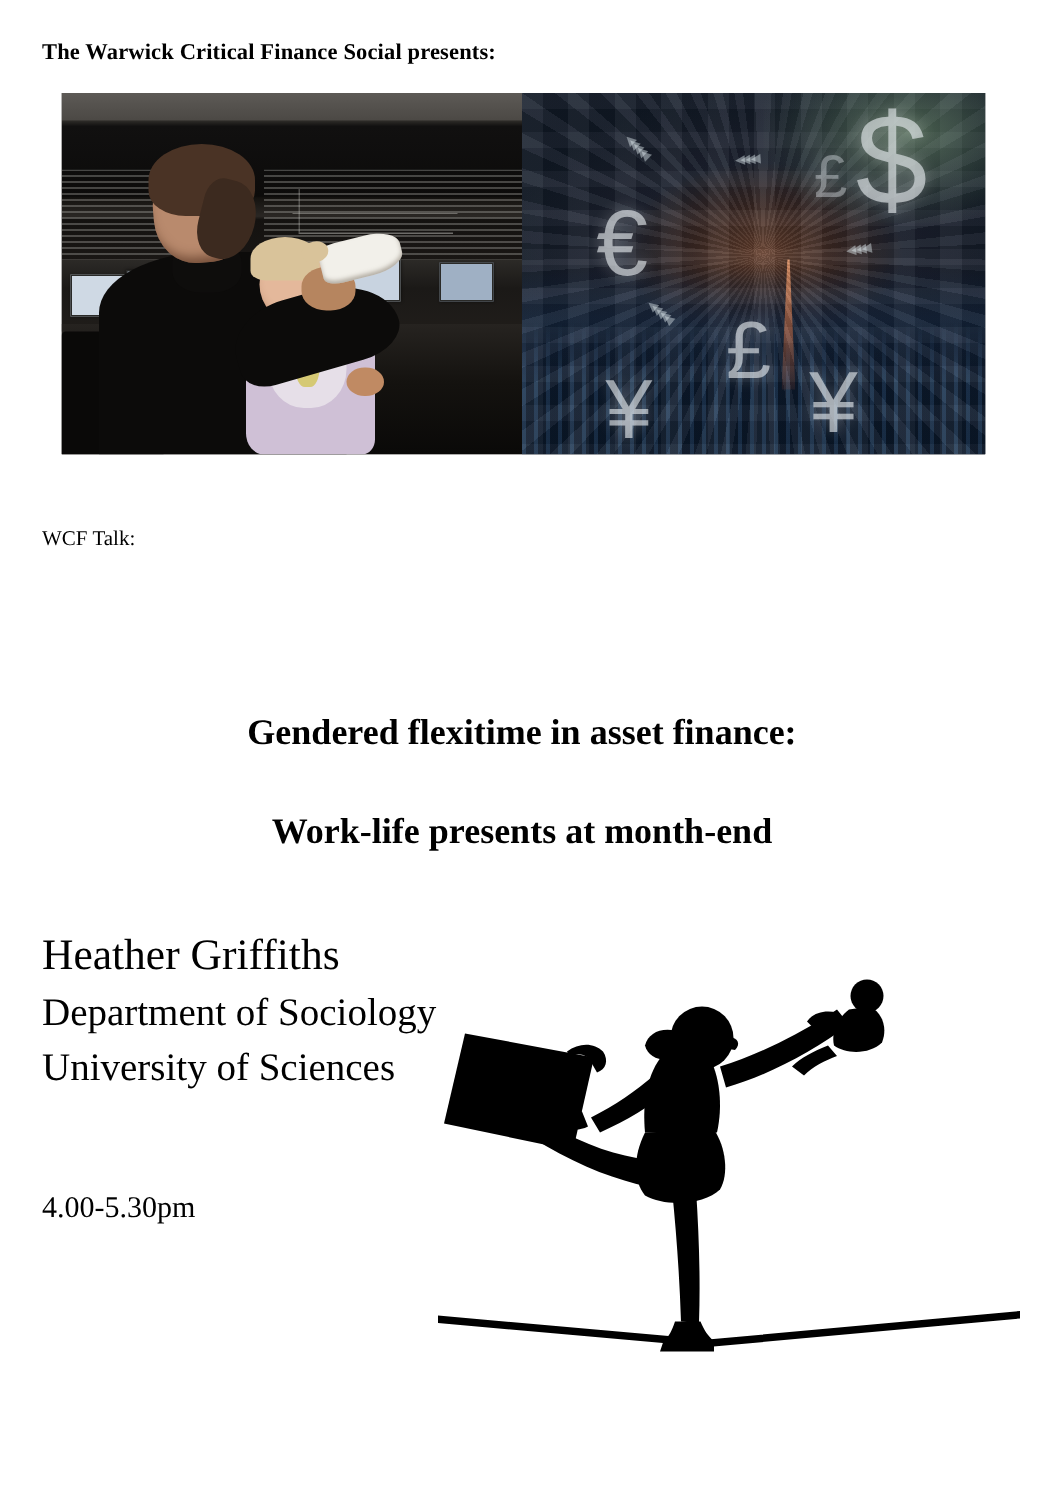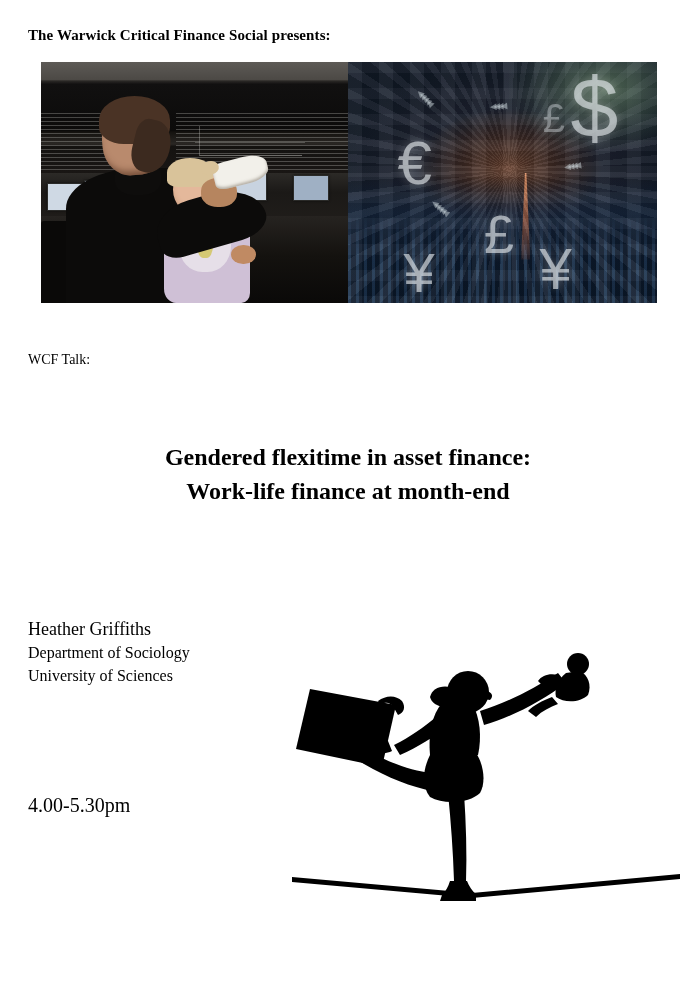--- a/index.html
+++ b/index.html
@@ -237,25 +237,25 @@
   .wcf-talk {
     position: absolute; left: 28px; top: 352px;
     font-size: 14px;
   }
   .talk-title {
     position: absolute; left: 0; right: 0; top: 440px;
     text-align: center;
     font-size: 24px; font-weight: bold;
     line-height: 1.42;
   }
-  .talk-title .t-line { display: block; }
+  .talk-title .t-line { display: block; margin-top: 32px; }
 
   .speaker-block { position: absolute; left: 28px; top: 617px; }
-  .speaker-name { font-size: 18px; line-height: 1.38; }
-  .speaker-dept, .speaker-inst { font-size: 16px; line-height: 1.42; }
+  .speaker-name { font-size: 29px; line-height: 1.38; }
+  .speaker-dept, .speaker-inst { font-size: 26px; line-height: 1.42; }
 
   .details-block { position: absolute; left: 28px; top: 788px; }
   .detail-line { font-size: 20px; line-height: 1.78; }
 
   
   .tightrope-art {
     position: absolute; left: 290px; top: 645px; width: 392px; height: 262px;
   }
   .tightrope-art svg { display: block; width: 100%; height: 100%; }
 </style>
@@ -313,21 +313,21 @@
     <div class="chev chev-b">◂◂◂◂◂</div>
     <div class="chev chev-c">◂◂◂◂</div>
     <div class="chev chev-d">◂◂◂◂</div>
   </div>
 </div>
 
 <div class="wcf-talk">WCF Talk:</div>
 
 <div class="talk-title">
   <span class="t-line">Gendered flexitime in asset finance:</span>
-  <span class="t-line">Work-life finance at month-end</span>
+  <span class="t-line">Work-life presents at month-end</span>
 </div>
 
 <div class="speaker-block">
   <div class="speaker-name">Heather Griffiths</div>
   <div class="speaker-dept">Department of Sociology</div>
   <div class="speaker-inst">University of Sciences</div>
 </div>
 
 <div class="details-block">
   <div class="detail-line">4.00-5.30pm</div>

